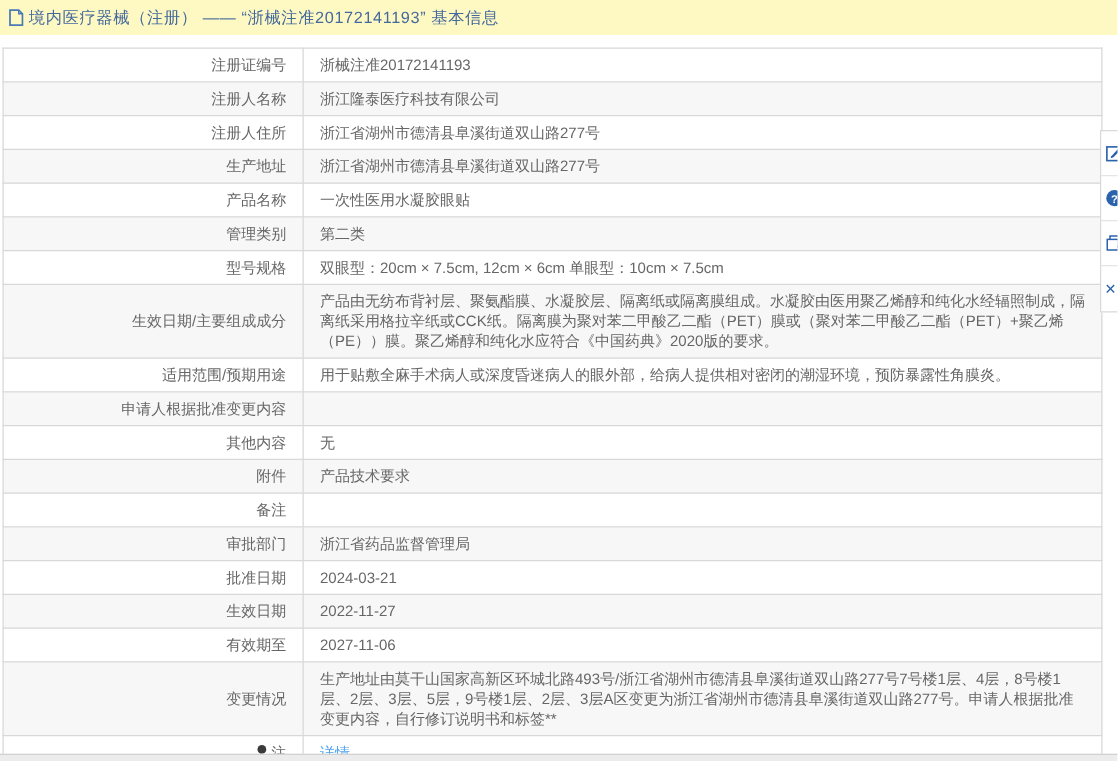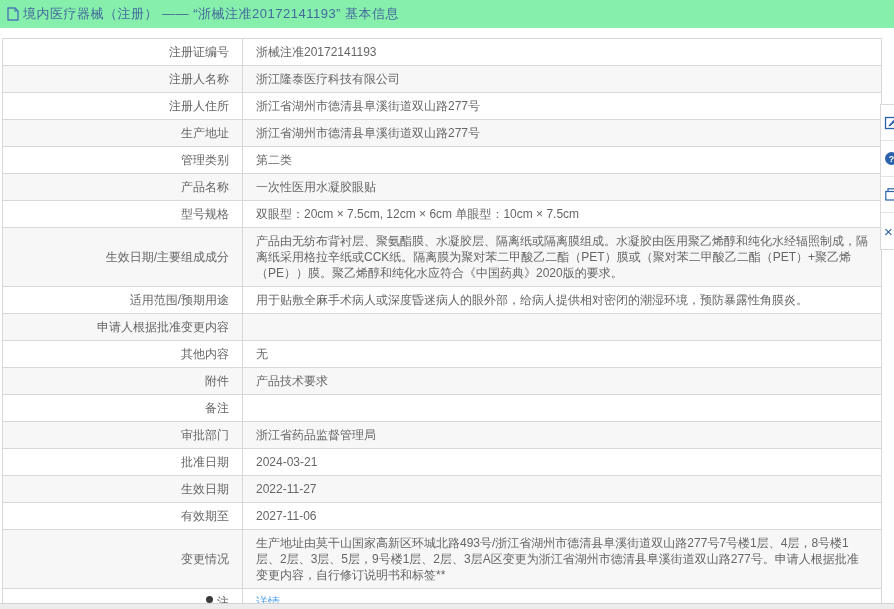--- a/index.html
+++ b/index.html
@@ -2,21 +2,21 @@
 <html><head>
 <meta charset="utf-8">
 <style>
   * { margin:0; padding:0; box-sizing:border-box; }
   html,body { width:894px; height:609px; overflow:hidden; background:#ffffff;
     font-family:"Liberation Sans","DejaVu Sans",sans-serif; }
   body { position:relative; }
 
   
   .header-bar { position:absolute; left:0; top:0; width:894px; height:28px;
-    background:#86efac; display:flex; align-items:center; padding-left:7px; }
+    background:#fef9c3; display:flex; align-items:center; padding-left:7px; }
   .doc-icon { display:inline-block; width:12px; height:14px; margin-right:4px; position:relative; }
   .doc-icon svg { display:block; }
   .header-title { color:#44699d; font-size:13px; letter-spacing:0.5px; }
 
   
   .info-table { position:absolute; left:2px; top:38px; width:880px;
     border-collapse:collapse; table-layout:fixed; }
   .info-table td { border:1px solid #d8d8d8; font-size:12px; color:#666;
     padding:5px 13px; line-height:16px; vertical-align:middle; word-break:break-all; }
   .info-table tr:nth-child(even) td { background:#f7f7f7; }
@@ -69,26 +69,26 @@
       </tr>
       <tr>
         <td class="label-cell">注册人住所</td>
         <td class="value-cell">浙江省湖州市德清县阜溪街道双山路277号</td>
       </tr>
       <tr>
         <td class="label-cell">生产地址</td>
         <td class="value-cell">浙江省湖州市德清县阜溪街道双山路277号</td>
       </tr>
       <tr>
+        <td class="label-cell">产品名称</td>
+        <td class="value-cell">一次性医用水凝胶眼贴</td>
+      </tr>
+      <tr>
         <td class="label-cell">管理类别</td>
         <td class="value-cell">第二类</td>
-      </tr>
-      <tr>
-        <td class="label-cell">产品名称</td>
-        <td class="value-cell">一次性医用水凝胶眼贴</td>
       </tr>
       <tr>
         <td class="label-cell">型号规格</td>
         <td class="value-cell">双眼型：20cm × 7.5cm, 12cm × 6cm 单眼型：10cm × 7.5cm</td>
       </tr>
       <tr>
         <td class="label-cell">生效日期/主要组成成分</td>
         <td class="value-cell">产品由无纺布背衬层、聚氨酯膜、水凝胶层、隔离纸或隔离膜组成。水凝胶由医用聚乙烯醇和纯化水经辐照制成，隔离纸采用格拉辛纸或CCK纸。隔离膜为聚对苯二甲酸乙二酯（PET）膜或（聚对苯二甲酸乙二酯（PET）+聚乙烯（PE））膜。聚乙烯醇和纯化水应符合《中国药典》2020版的要求。</td>
       </tr>
       <tr>

